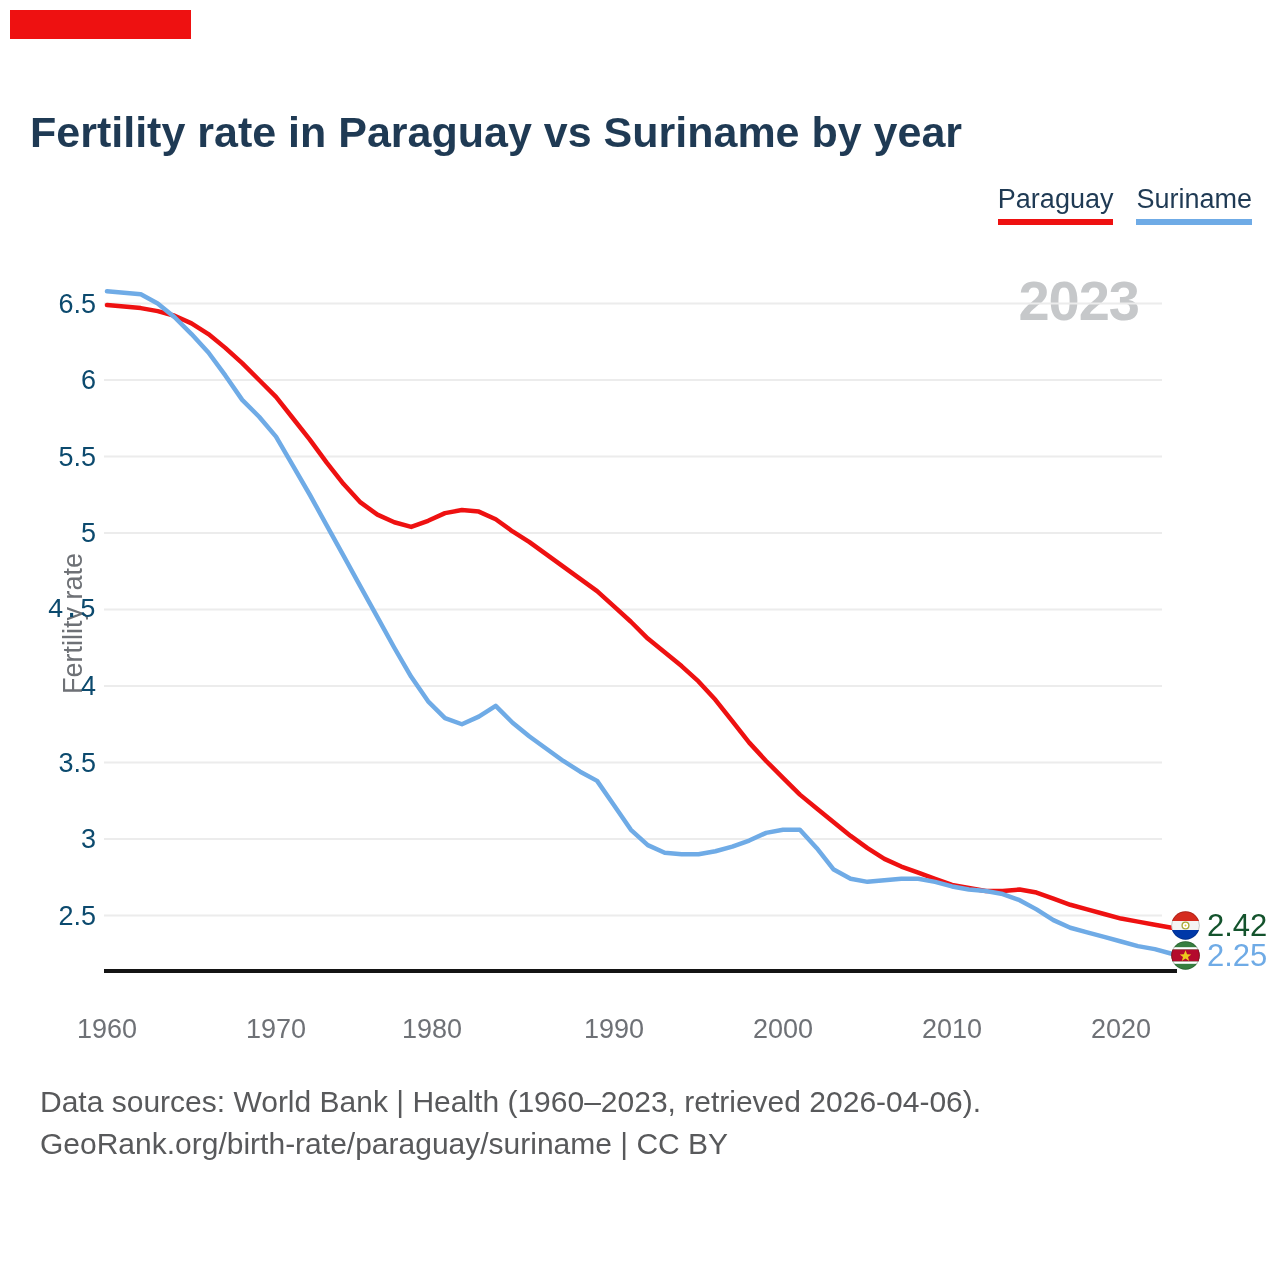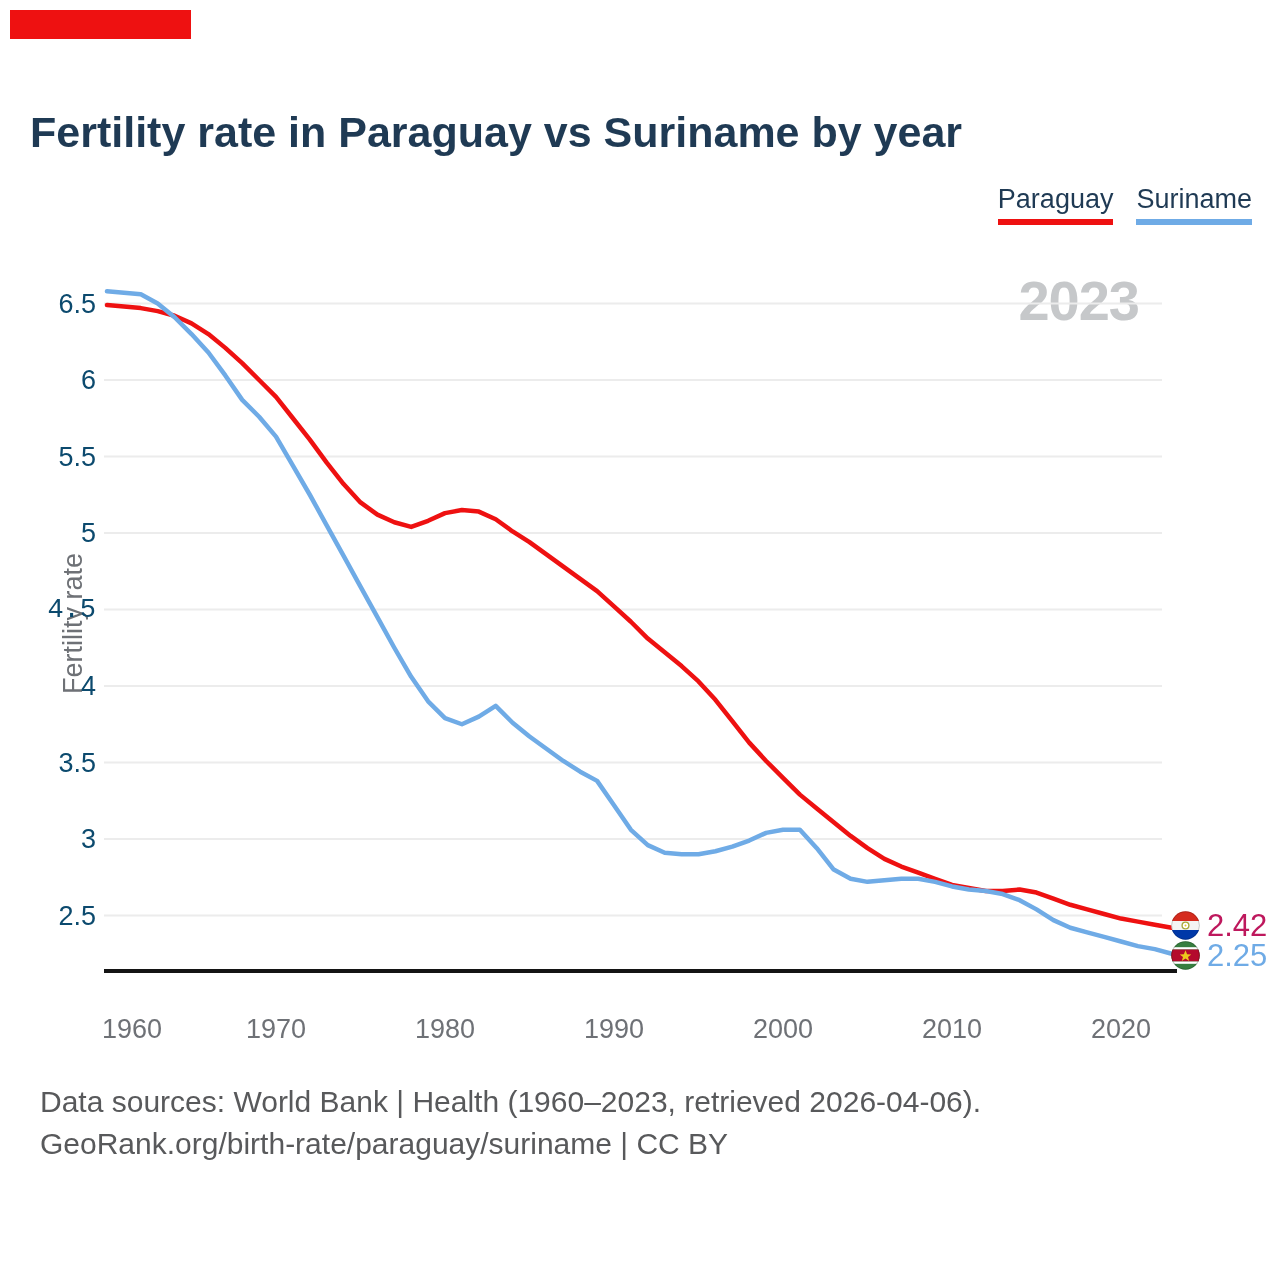--- a/index.html
+++ b/index.html
@@ -56,23 +56,23 @@
     <div class="ytick" style="left: 28px; top: 365px;">6</div>
     <div class="ytick" style="left: 28px; top: 441.5px;">5.5</div>
     <div class="ytick" style="left: 28px; top: 518px;">5</div>
     <div class="ytick" style="left: 28px; top: 594.5px; font-family: Liberation Mono, monospace;">4.5</div>
     <div class="ytick" style="left: 28px; top: 671px;">4</div>
     <div class="ytick" style="left: 28px; top: 747.5px;">3.5</div>
     <div class="ytick" style="left: 28px; top: 824px;">3</div>
     <div class="ytick" style="left: 28px; top: 900.5px;">2.5</div>
   </div>
 <div id="xticks">
-    <div class="xtick" style="left: 52px; text-align: right;">1960</div>
+    <div class="xtick" style="left: 52px;">1960</div>
     <div class="xtick" style="left: 221px;">1970</div>
-    <div class="xtick" style="left: 390px;">1980</div>
+    <div class="xtick" style="left: 377px;">1980</div>
     <div class="xtick" style="left: 559px;">1990</div>
     <div class="xtick" style="left: 728px;">2000</div>
     <div class="xtick" style="left: 897px;">2010</div>
     <div class="xtick" style="left: 1066px;">2020</div>
   </div>
 
 <svg id="plot" width="1280" height="1280">
     <line x1="104" x2="1162" y1="303.5" y2="303.5" stroke="#ececec" stroke-width="2"></line>
     <line x1="104" x2="1162" y1="380" y2="380" stroke="#ececec" stroke-width="2"></line>
     <line x1="104" x2="1162" y1="456.5" y2="456.5" stroke="#ececec" stroke-width="2"></line>
@@ -97,21 +97,21 @@
       </defs>
     <g clip-path="url(#cpy)">
       <rect x="0" y="0" width="29" height="10" fill="#d52b1e"></rect>
       <rect x="0" y="10" width="29" height="9" fill="#f4f4f4"></rect>
       <rect x="0" y="19" width="29" height="10" fill="#0038a8"></rect>
       <circle cx="14.5" cy="14.5" r="3.4" fill="#ffffff" stroke="#a8a93c" stroke-width="1.4"></circle>
       <circle cx="14.5" cy="14.5" r="1" fill="#e7c422"></circle>
     </g>
     <circle cx="14.5" cy="14.5" r="13.9" fill="none" stroke="rgba(0,0,0,0.18)" stroke-width="1"></circle>
   </svg>
-  <span class="val" style="color: #be185d;">2.42</span>
+  <span class="val" style="color: #14532d;">2.42</span>
 </div>
 
 <div class="end-label" id="end-sr" style="left: 1171px; top: 940.75px;">
   <svg class="flag" viewBox="0 0 29 29">
     <defs>
         <clipPath id="csr">
           <circle cx="14.5" cy="14.5" r="14.2"></circle>
         </clipPath>
       </defs>
     <g clip-path="url(#csr)">

